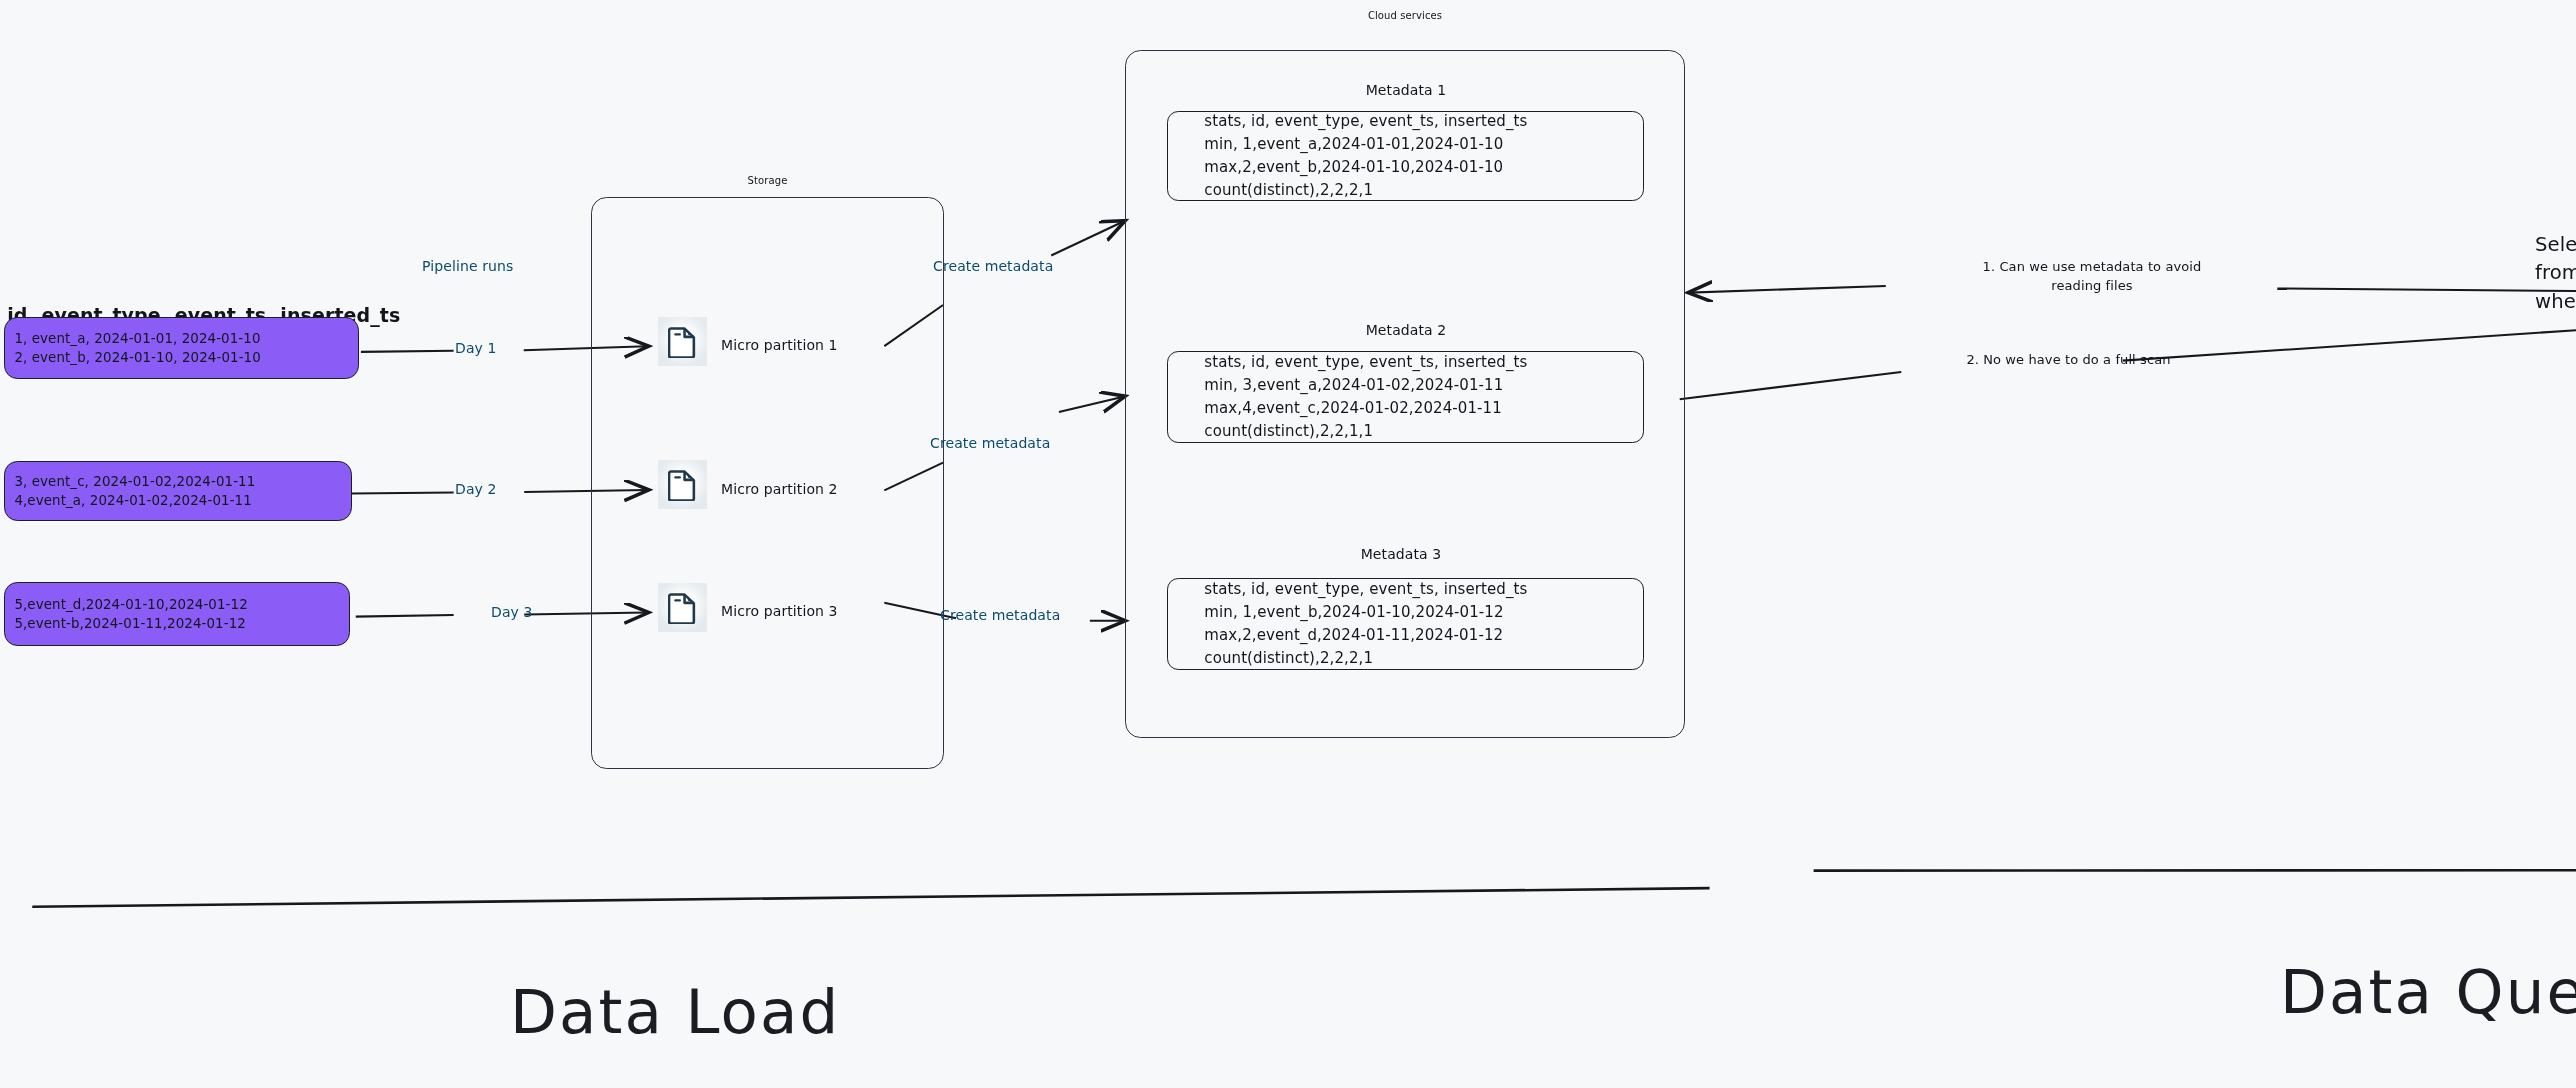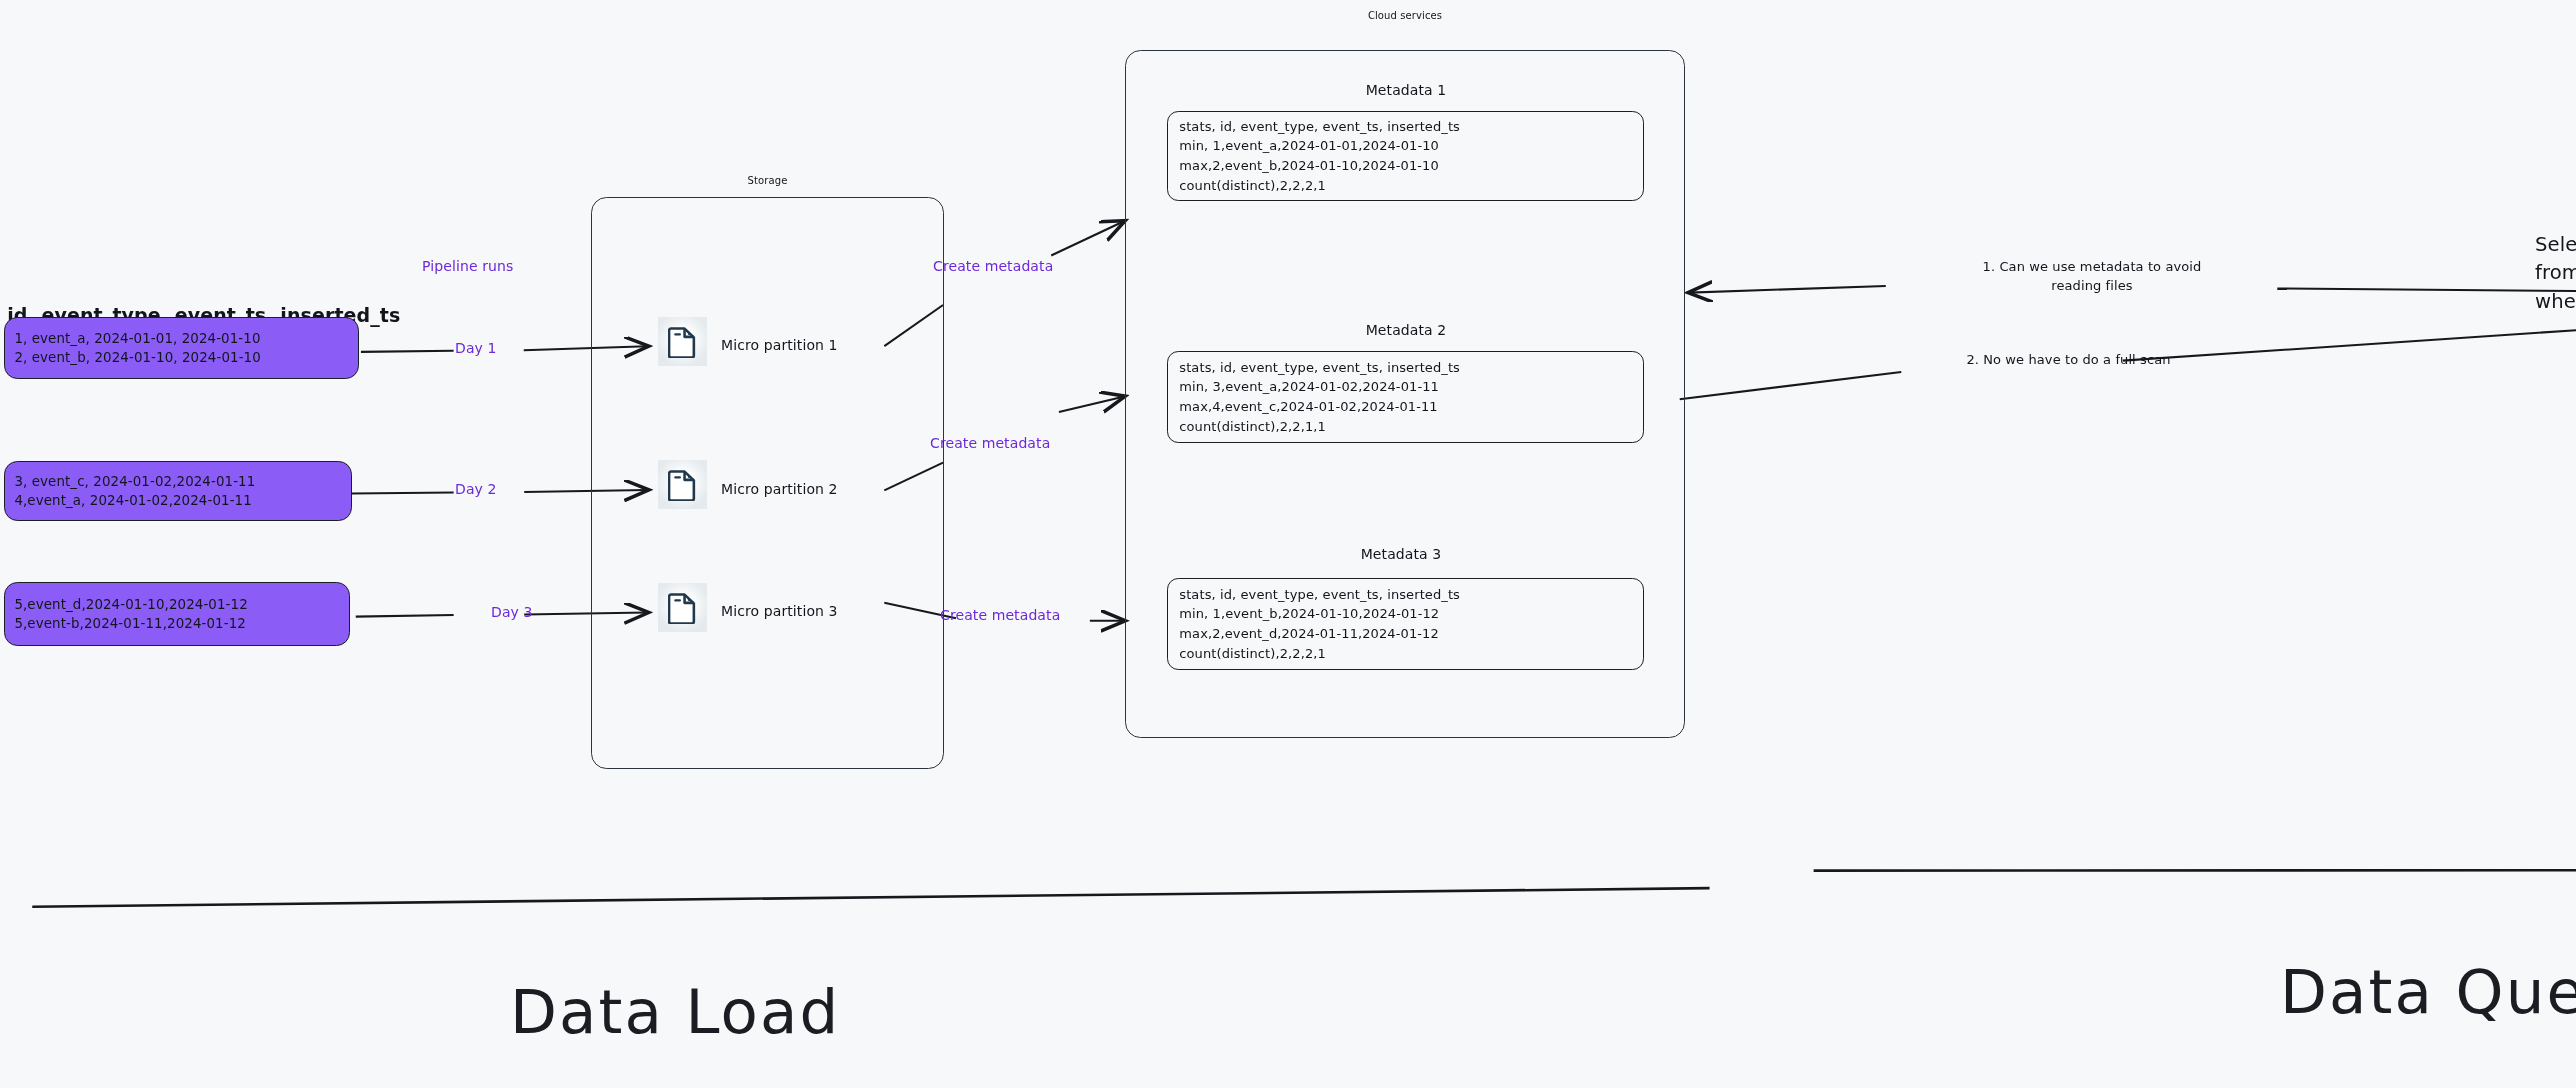--- a/index.html
+++ b/index.html
@@ -68,24 +68,25 @@
     border: 1.5px solid #1b1f24;
     border-radius: 11.3px;
     background: #f7f8fa;
     box-sizing: border-box;
     display: flex;
     flex-direction: column;
     justify-content: center;
     padding: 7.2px 11.3px;
   }
   .metabox .mrow {
-    font-size: 13px;
+    font-size: 15px;
     line-height: 1.52;
     color: #12161c;
     white-space: pre;
+    margin-left: 25px;
   }
   .meta-title {
     position: absolute;
     font-size: 14px;
     color: #12161c;
     white-space: pre;
     text-align: center;
   }
   
   .fileicon {
@@ -100,21 +101,21 @@
   .partlabel {
     position: absolute;
     font-size: 14px;
     color: #12161c;
     white-space: pre;
   }
   
   .flabel {
     position: absolute;
     font-size: 14px;
-    color: #6d28d9;
+    color: #0c4a6e;
     white-space: pre;
   }
   .note {
     position: absolute;
     font-size: 13px;
     color: #12161c;
     text-align: center;
     line-height: 1.45;
     white-space: pre-line;
   }

